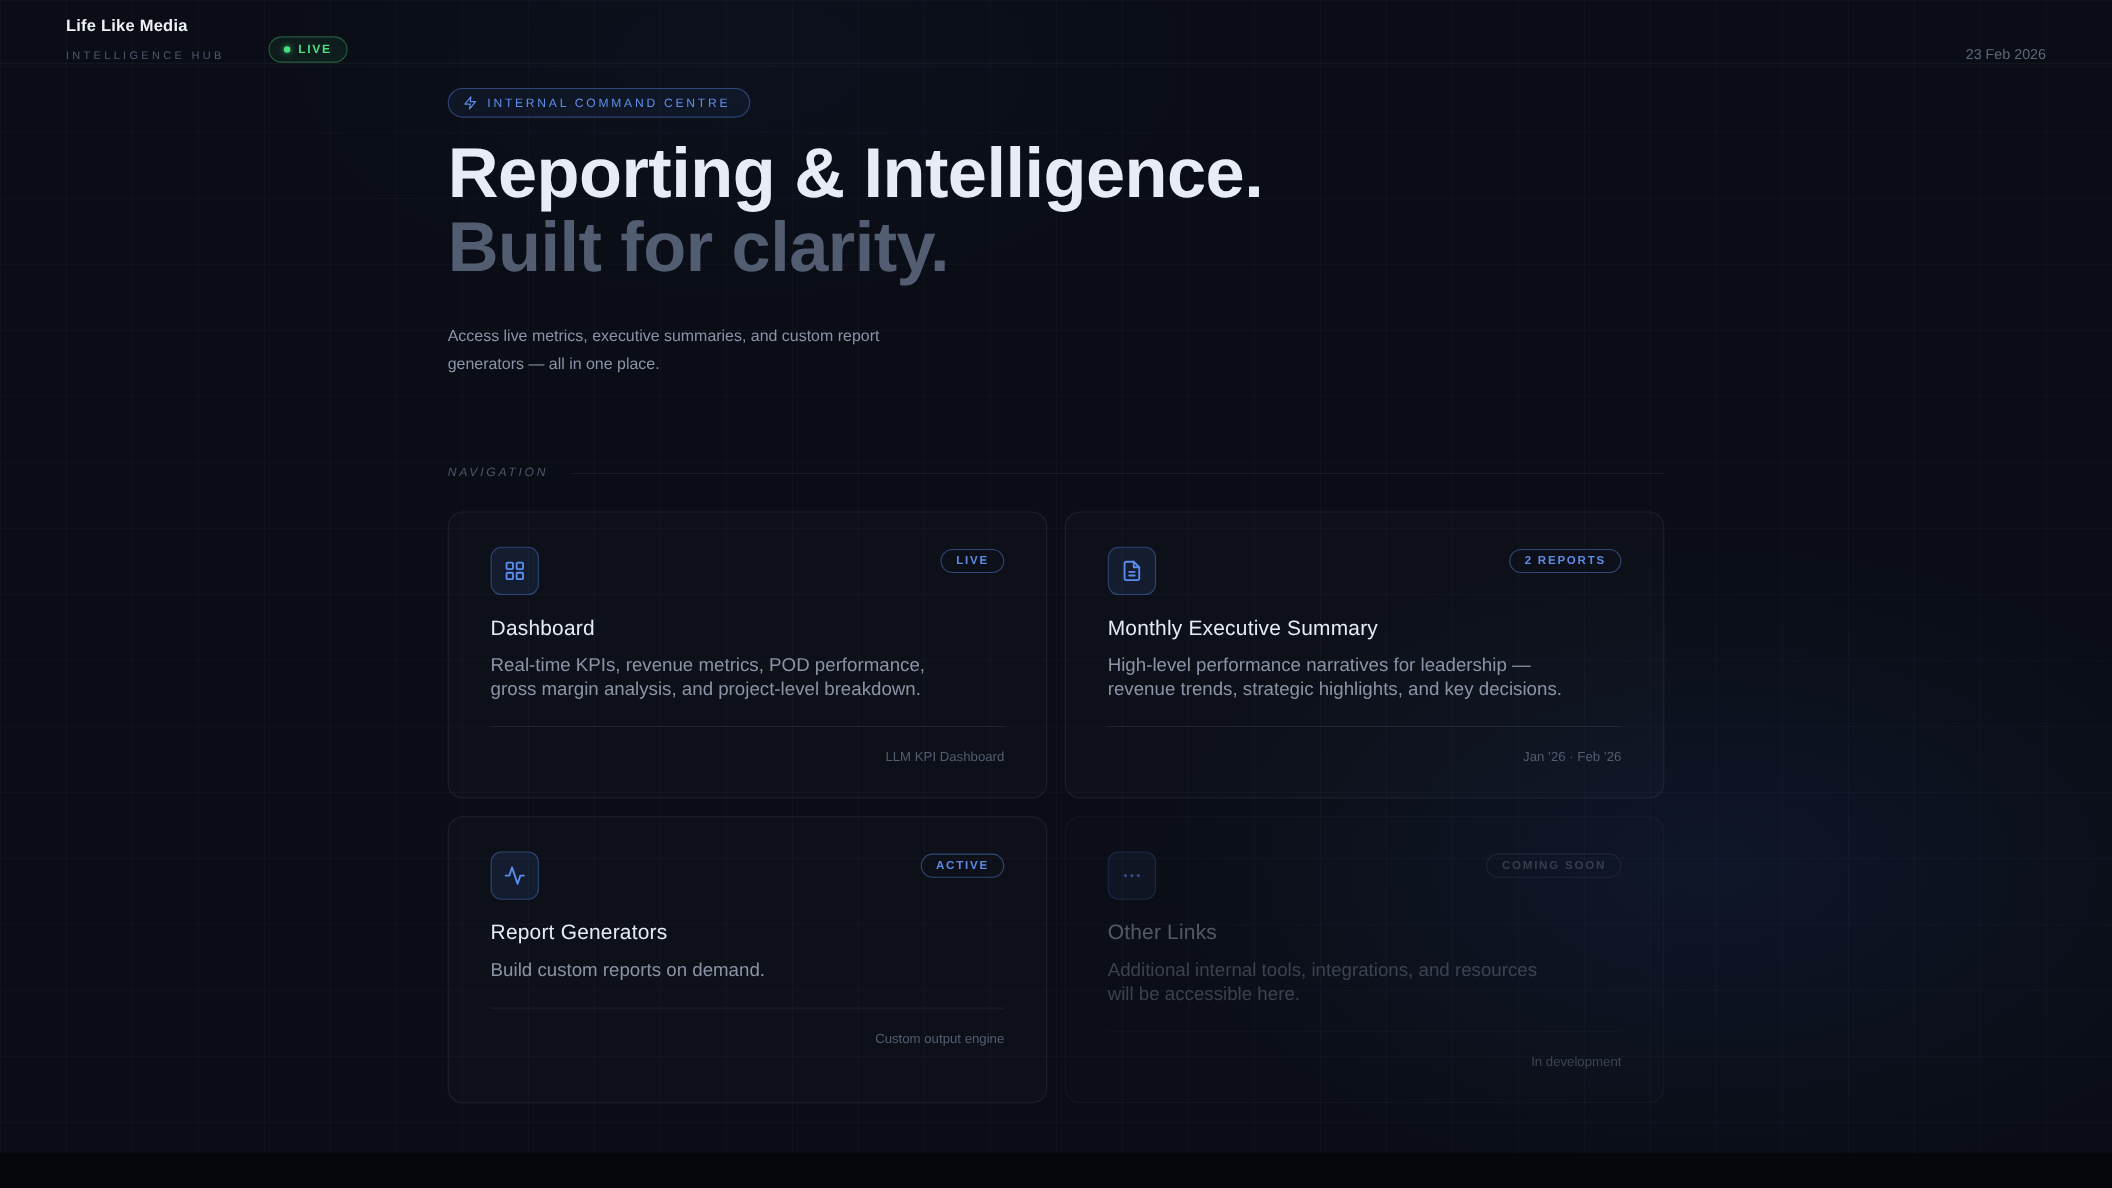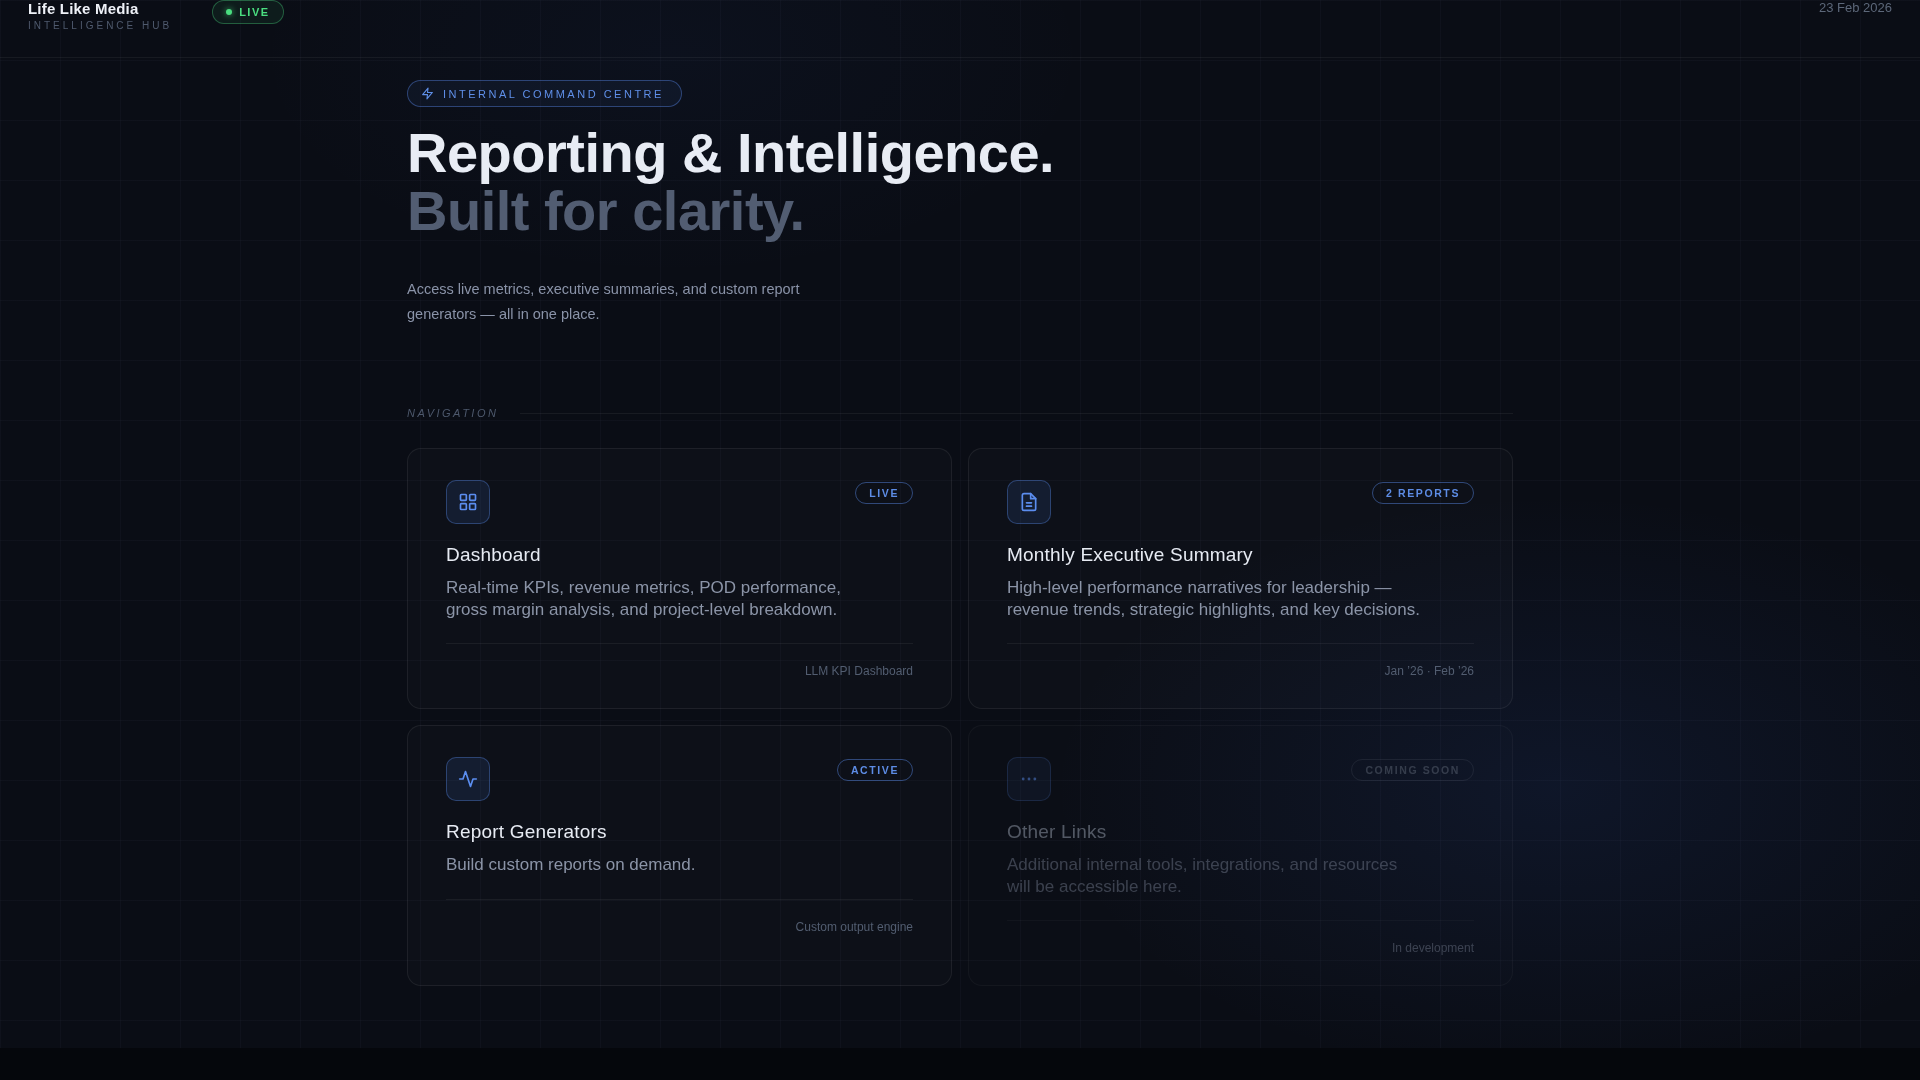--- a/index.html
+++ b/index.html
@@ -12,46 +12,46 @@
       radial-gradient(720px 420px at 81% 73%, rgba(56,103,214,0.10), transparent 70%),
       radial-gradient(600px 320px at 35% 5%, rgba(56,103,214,0.045), transparent 70%),
       linear-gradient(to right, rgba(125,145,185,0.045) 1px, transparent 1px),
       linear-gradient(to bottom, rgba(125,145,185,0.045) 1px, transparent 1px);
     background-size:auto, auto, 60px 60px, 60px 60px;
     position:relative;
   }
 
   
   .header {
-    height:58px; display:flex; align-items:flex-start;
-    padding:0 28px;
+    height:58px; display:flex; align-items:flex-end;
+    padding:0 60px;
     border-bottom:1px solid rgba(255,255,255,0.055);
   }
   .brand-block { display:flex; flex-direction:column; }
   .brand-name { font-size:15px; font-weight:bold; letter-spacing:.2px; color:#eef1f7; }
-  .brand-sub { font-size:10px; letter-spacing:3px; color:#4f5a6e; margin-top:3px; }
+  .brand-sub { font-size:10px; letter-spacing:3px; color:#4f5a6e; margin-top:14px; }
   .live-badge {
     margin-left:40px; display:inline-flex; align-items:center; gap:7px;
     border:1px solid rgba(74,222,128,0.35); background:rgba(74,222,128,0.07);
     color:#4ade80; font-size:11px; font-weight:bold; letter-spacing:1.5px;
     padding:5px 13px; border-radius:999px;
   }
   .live-dot { width:6px; height:6px; border-radius:50%; background:#4ade80; box-shadow:0 0 6px rgba(74,222,128,.8); }
   .header-date { margin-left:auto; font-size:13px; color:#5c6779; }
 
   
   .main { width:1106px; margin:0 auto; }
   .hero-badge {
     margin-top:22px; display:inline-flex; align-items:center; gap:9px;
     border:1px solid rgba(91,141,239,0.40); background:rgba(91,141,239,0.06);
     color:#5f8fe8; font-size:11px; letter-spacing:2.5px;
     padding:6px 17px 6px 13px; border-radius:999px;
   }
   .hero-badge svg { display:block; }
-  .hero-title { margin-top:17px; font-size:56px; font-weight:bold; letter-spacing:-0.5px; line-height:1.04; }
+  .hero-title { margin-top:17px; font-size:64px; font-weight:bold; letter-spacing:-0.5px; line-height:1.04; }
   .hero-title .line2 { color:#525d72; }
   .hero-sub { margin-top:37px; font-size:14.5px; line-height:25px; color:#8a93a8; }
 
   
   .nav-row { margin-top:80px; display:flex; align-items:center;font-style:italic; }
   .nav-label { font-size:11px; letter-spacing:2.5px; color:#4d586c; white-space:nowrap; }
   .nav-line { flex:1; height:1px; background:rgba(255,255,255,0.06); margin-left:22px; }
 
   
   .cards { margin-top:29px; display:grid; grid-template-columns:1fr 1fr; gap:16px; }

